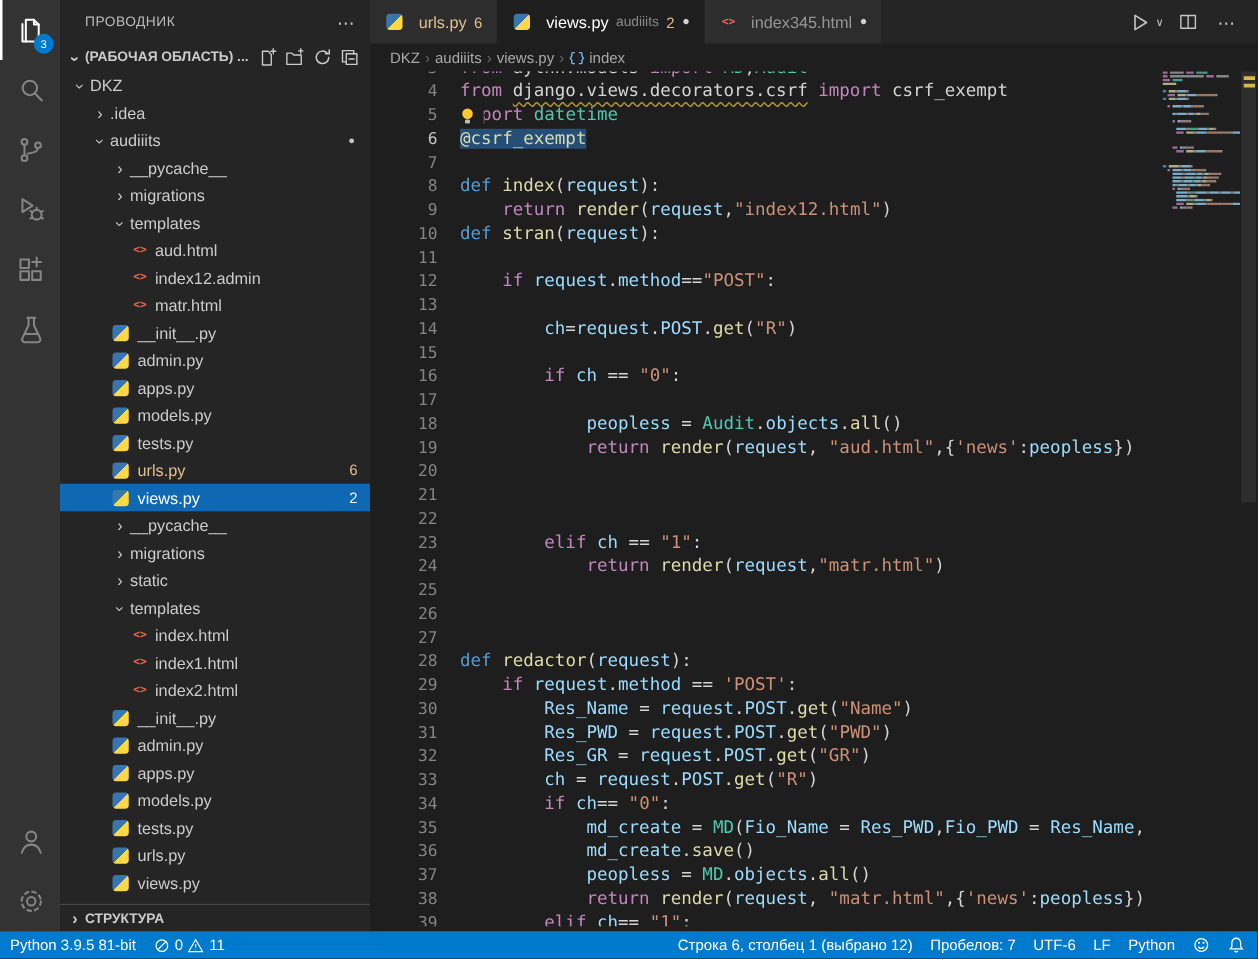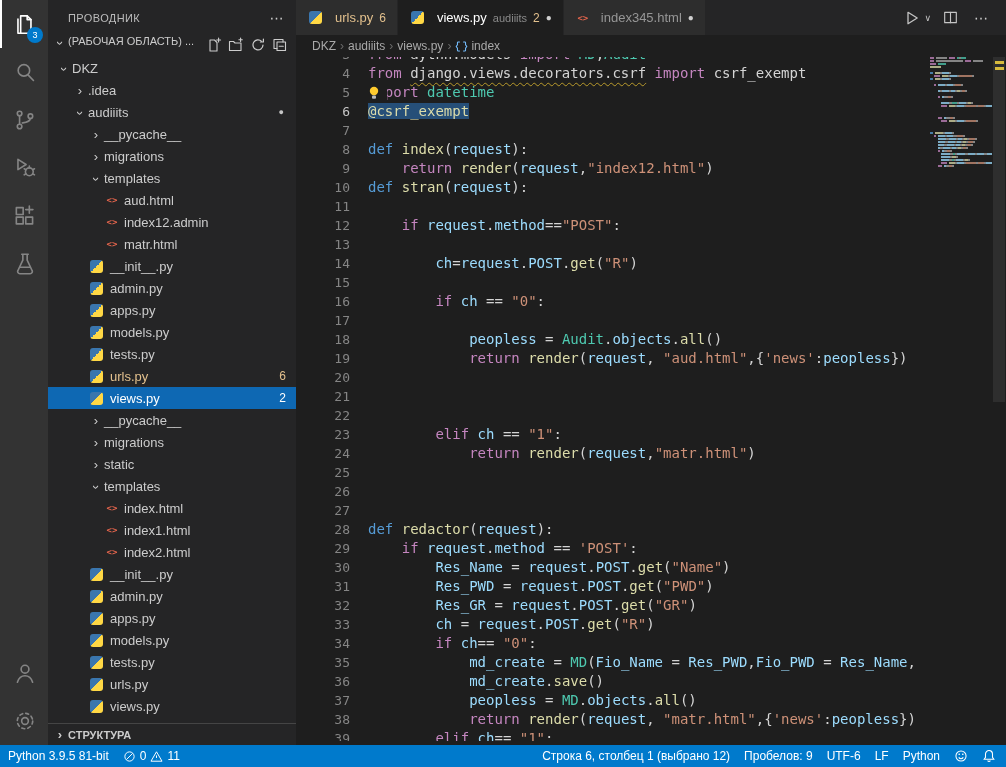--- a/index.html
+++ b/index.html
@@ -14,21 +14,21 @@
   .ab-item.sel { color:#ffffff; border-left:2px solid #ffffff; }
   .ab-badge { position:absolute; right:5px; bottom:5px; min-width:16px; height:16px; border-radius:50%; background:#007acc; color:#fff; font-size:9px; display:flex; align-items:center; justify-content:center; }
   .icw { display:inline-flex; align-items:center; justify-content:center; }
   .icw svg { display:block; }
 
   
   .sidebar { position:absolute; left:48px; top:0; bottom:22px; width:248px; background:#252526; overflow:hidden; }
   .sb-title { height:35px; display:flex; align-items:center; padding:0 8px 0 20px; font-size:11px; color:#bbbbbb; letter-spacing:.4px; }
   .sb-title .grow { flex:1; }
   .more-dots { color:#cccccc; font-size:14px; cursor:pointer; padding:0 4px; }
-  .ws-header { height:22px; display:flex; align-items:flex-start; font-size:11px; font-weight:normal; color:#cccccc; padding-left:4px; cursor:pointer; }
+  .ws-header { height:22px; display:flex; align-items:center; font-size:11px; font-weight:bold; color:#cccccc; padding-left:4px; cursor:pointer; }
   .ws-header .grow { flex:1; min-width:0; white-space:nowrap; overflow:hidden; }
   .ws-icons { display:flex; gap:2px; margin-right:6px; color:#cccccc; }
   .ws-icons .icw { width:20px; height:20px; cursor:pointer; }
   .chev { display:inline-block; width:16px; text-align:center; color:#cccccc; font-size:13px; transform-origin:50% 55%; }
   .chev.open { transform:rotate(90deg); }
   .tree { position:absolute; top:57px; bottom:22px; left:0; right:0; overflow:hidden; }
   .row { height:22px; display:flex; align-items:center; font-size:13px; color:#cccccc; white-space:nowrap; cursor:pointer; }
   .row.sel { background:#0e68b3; color:#ffffff; }
   .lbl.mod { color:#e2c08d; }
   .row.sel .lbl { color:#ffffff; }
@@ -461,21 +461,21 @@
           </svg>
       </span>
       <span>11</span>
     </div>
   </div>
   <div class="sb-right">
     <div class="sb-item">
         <span>Строка 6, столбец 1 (выбрано 12)</span>
       </div>
     <div class="sb-item">
-        <span>Пробелов: 9</span>
+        <span>Пробелов: 7</span>
       </div>
     <div class="sb-item">
         <span>UTF-6</span>
       </div>
     <div class="sb-item">
         <span>LF</span>
       </div>
     <div class="sb-item">
         <span>Python</span>
       </div>

